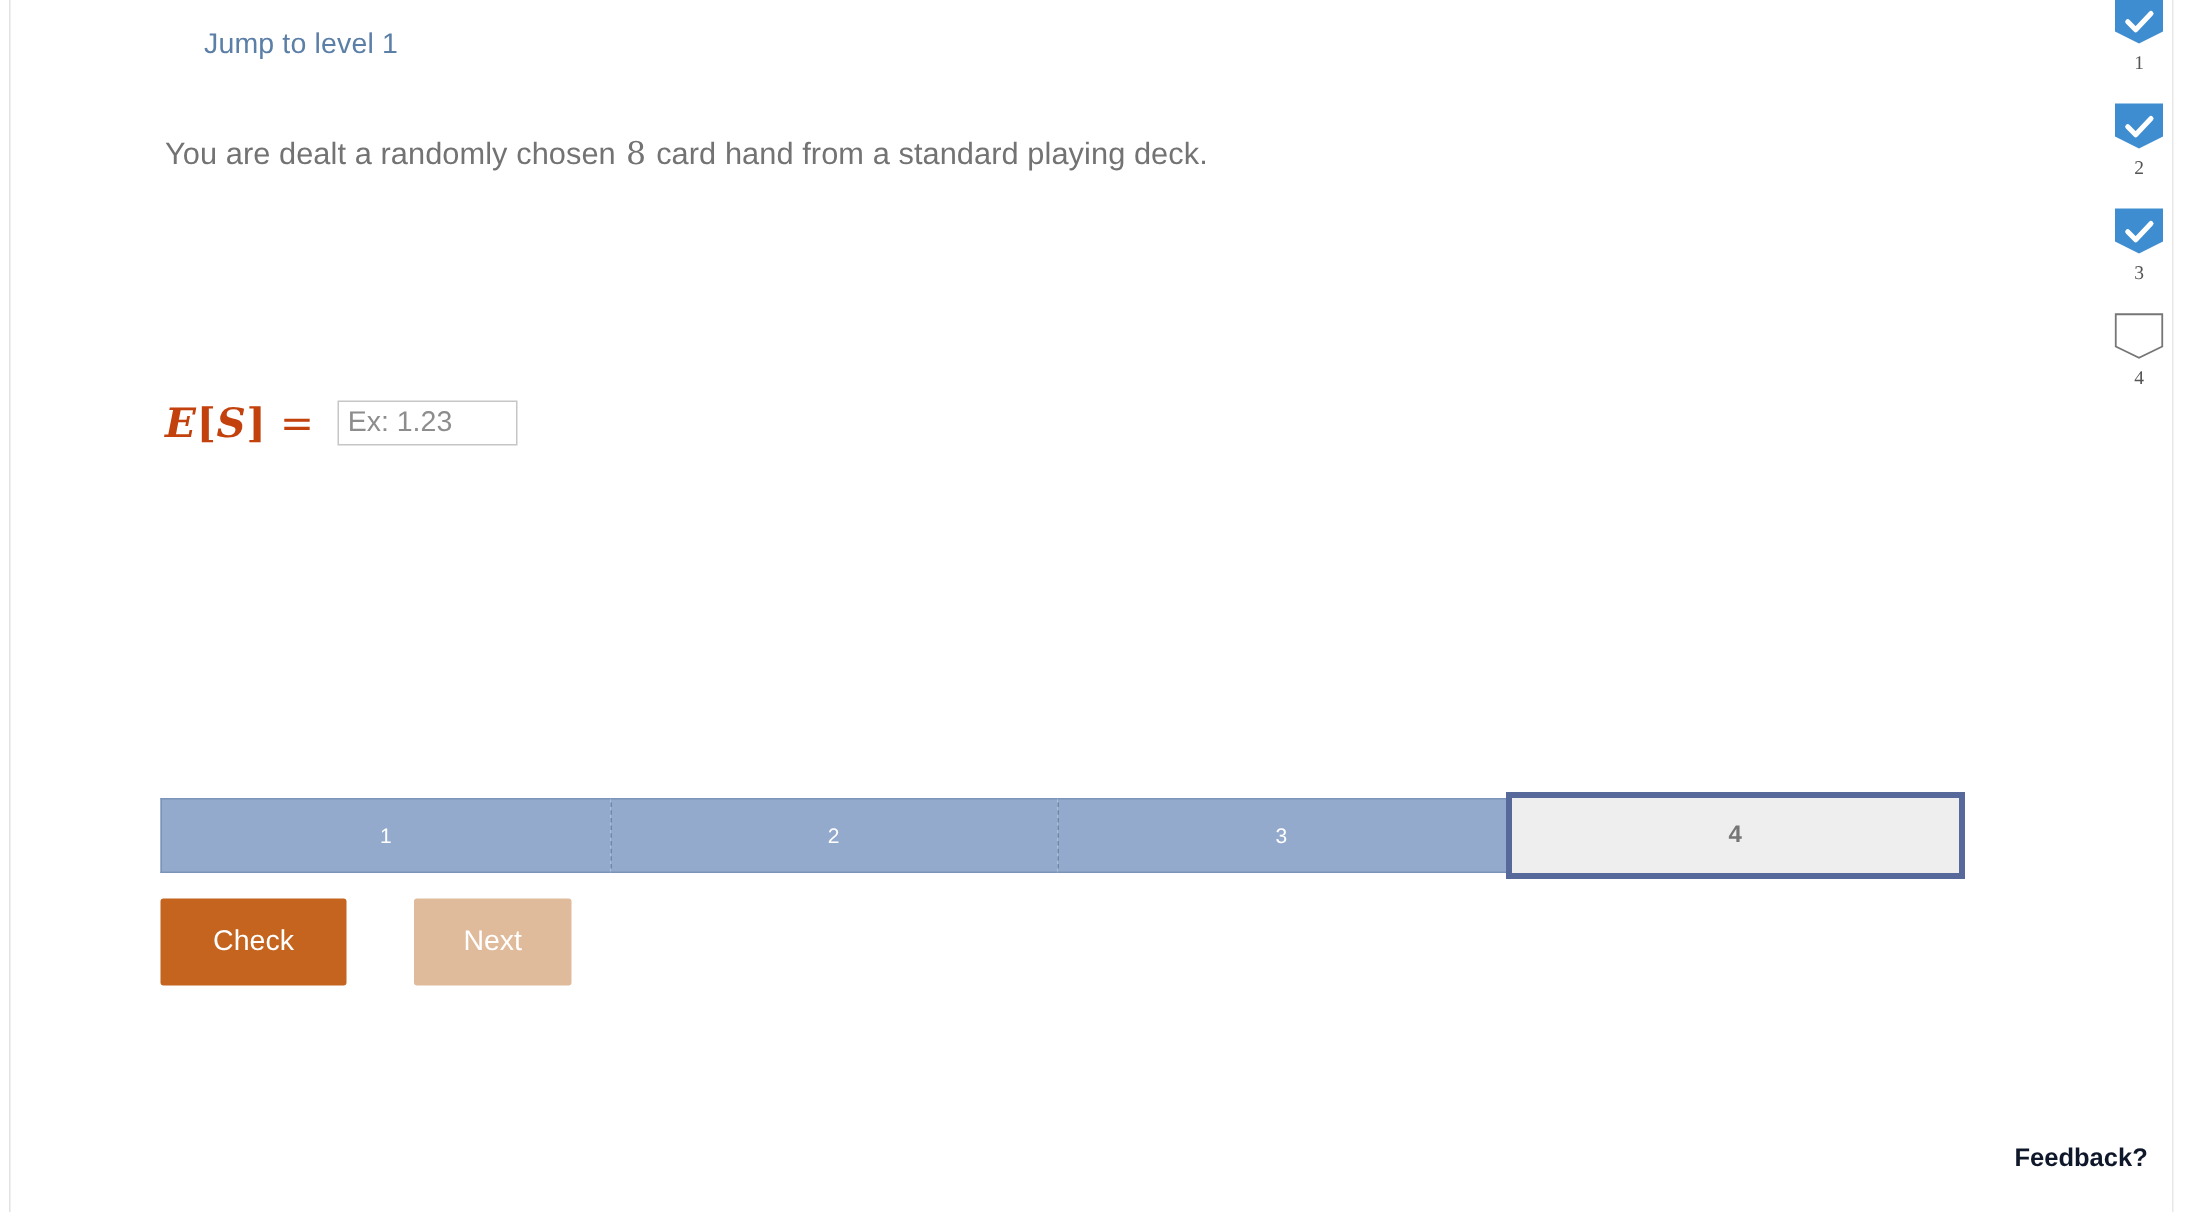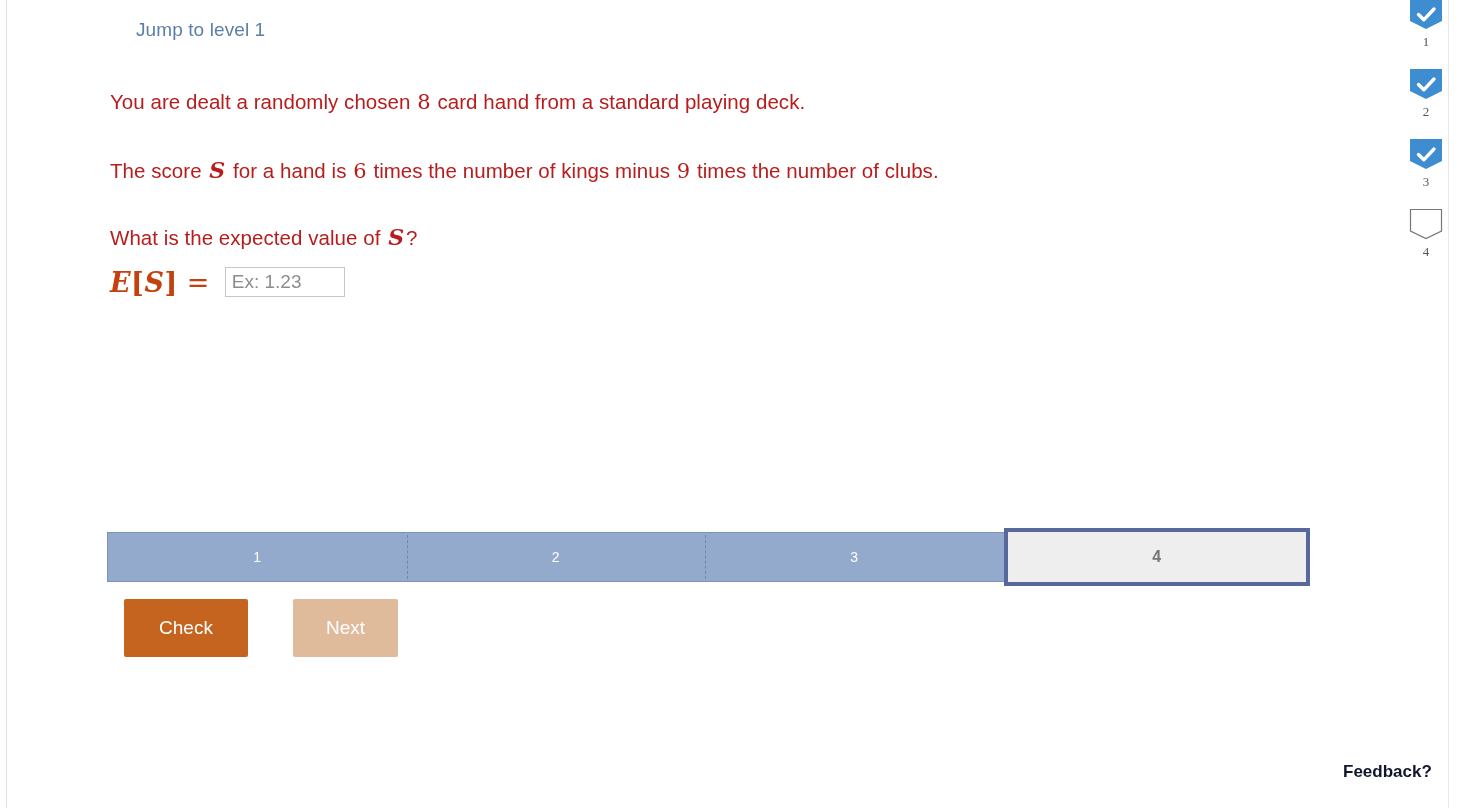--- a/index.html
+++ b/index.html
@@ -51,21 +51,21 @@
     color: #5b7fa6;
     letter-spacing: 0.1px;
     cursor: pointer;
     white-space: nowrap;
   }
 
   .stmt {
     position: absolute;
     left: 110px;
     font-size: 20.5px;
-    color: #b91c1c;
+    color: #737373;
     letter-spacing: 0.05px;
     white-space: nowrap;
   }
   .stmt-1 { top: 90px; }
   .stmt-2 { top: 157px; }
   .stmt-3 { top: 224px; }
 
   
   .mi {
     font-family: "DejaVu Serif", "Liberation Serif", serif;
@@ -171,21 +171,21 @@
     border: 4px solid #56699a;
     box-sizing: border-box;
     margin-top: -4px;
     margin-bottom: -4px;
     z-index: 3;
   }
 
   
   .btn-row {
     position: absolute;
-    left: 124px;
+    left: 107px;
     top: 599px;
     display: flex;
     align-items: flex-start;
   }
   .btn {
     border: none;
     font-family: "Liberation Sans", sans-serif;
     font-size: 19px;
     color: #ffffff;
     height: 58px;
@@ -252,27 +252,21 @@
 <div class="right-rule"></div>
 
 <div class="content">
 
   <div class="jump-link">Jump to level 1</div>
 
   <div class="stmt stmt-1">
     <span>You are dealt a randomly chosen </span><span class="mn">8</span><span> card hand from a standard playing deck.</span>
   </div>
 
-  <div class="stmt stmt-2">
-    <span>The score </span><span class="mi">S</span><span> for a hand is </span><span class="mn">6</span><span> times the number of kings minus </span><span class="mn">9</span><span> times the number of clubs.</span>
-  </div>
-
-  <div class="stmt stmt-3">
-    <span>What is the expected value of </span><span class="mi">S</span><span>?</span>
-  </div>
+
 
   <div class="answer-row">
     <span class="answer-label"><span class="lbl-i">E</span><span>[</span><span class="lbl-i">S</span><span>]</span><span class="lbl-eq">=</span></span>
     <input class="answer-input" type="text" placeholder="Ex: 1.23" style="">
   </div>
 
   <div class="progress-bar">
     <div class="seg filled">
         <span>1</span>
       </div>

